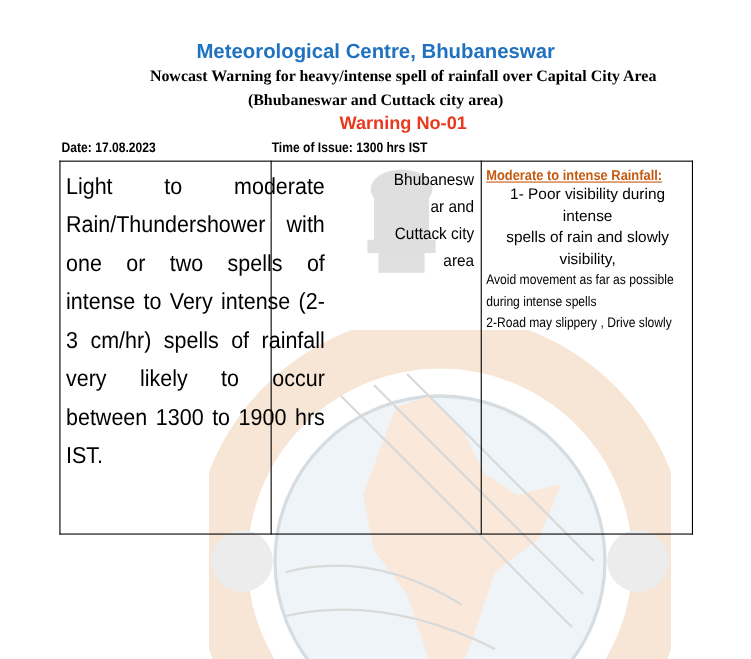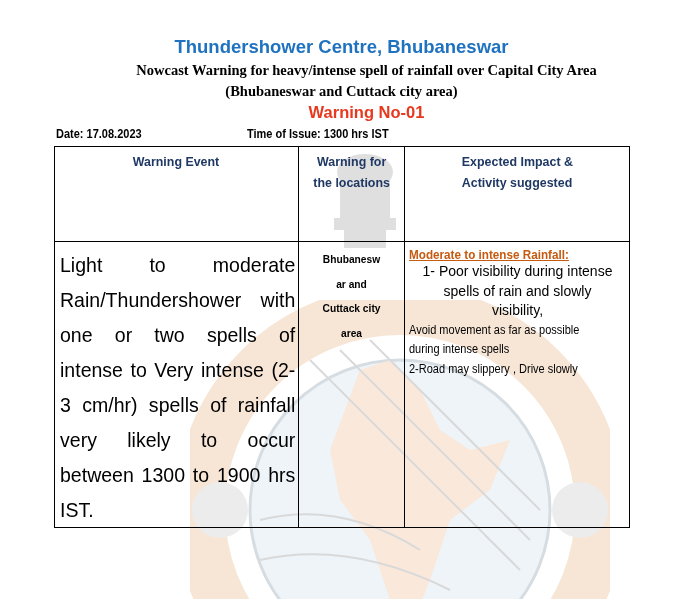--- a/index.html
+++ b/index.html
@@ -34,21 +34,21 @@
     th { font-size: 13.5px; font-weight: bold; color: #1f3864; line-height: 21px; padding-top: 4px !important; text-align: center; height: 90px; }
     th span { display: inline-block; transform: scaleX(0.92); }
     .c1 { width: 243px; }
     .c2 { width: 105px; }
     .c3 { width: 224px; }
     .event {
       font-size: 21px; font-weight: normal; line-height: 35px; text-align: justify;
       padding: 5px 4px 0 5px !important;
     }
     .event div { transform: scaleX(0.93); transform-origin: left; width: 253px; text-align: justify; text-align-last: left; }
-    .loc { font-size: 11px; font-weight: bold; line-height: 24.5px; text-align: center; padding-top: 5px !important; }
+    .loc { font-size: 15px; font-weight: normal; line-height: 24.5px; text-align: right; padding-top: 5px !important; }
     .loc div { transform: scaleX(0.93); }
     .impact { padding: 5px 3px 0 4px !important; }
     .imp-head { font-size: 13px; font-weight: bold; color: #c55a11; text-decoration: underline; transform: scaleX(0.9); transform-origin: left; white-space: nowrap; }
     .imp-big { font-size: 14px; line-height: 19.5px; text-align: center; }
     .imp-small { font-size: 12.5px; line-height: 19.5px; transform: scaleX(0.88); transform-origin: left; white-space: nowrap; }
   </style>
 </head>
 <body>
 
 <svg class="emblem" viewBox="0 0 90 100">
@@ -68,43 +68,30 @@
     <line x1="120" y1="60" x2="330" y2="270"></line>
     <line x1="150" y1="50" x2="340" y2="240"></line>
     <line x1="180" y1="40" x2="350" y2="210"></line>
     <path d="M70 220 Q150 200 230 250"></path>
     <path d="M70 260 Q160 240 260 290"></path>
   </g>
   <circle cx="30" cy="210" r="28" fill="#ececec"></circle>
   <circle cx="390" cy="210" r="28" fill="#ececec"></circle>
 </svg>
 
-<div class="title">Thundershower Centre, Bhubaneswar</div>
+<div class="title">Meteorological Centre, Bhubaneswar</div>
 <div class="sub sub1">Nowcast Warning for heavy/intense spell of rainfall over Capital City Area</div>
 <div class="sub sub2">(Bhubaneswar and Cuttack city area)</div>
 <div class="warnno">Warning No-01</div>
 
 <div class="meta date">Date:  17.08.2023</div>
 <div class="meta issue">Time of Issue: 1300 hrs IST</div>
 
 <table class="warn">
   <tbody>
-      <tr>
-    <th class="c1">
-      <span>Warning Event</span>
-    </th>
-    <th class="c2">
-      <span>Warning for</span><br>
-      <span>the locations</span>
-    </th>
-    <th class="c3">
-      <span>Expected Impact &amp;</span><br>
-      <span>Activity suggested</span>
-    </th>
-  </tr>
   <tr>
     <td class="event">
       <div>Light to moderate Rain/Thundershower with one or two spells of intense to Very intense (2-3 cm/hr) spells of rainfall very likely to occur between 1300 to 1900 hrs IST.</div>
     </td>
     <td class="loc">
       <div>
         <span>Bhubanesw</span><br>
         <span>ar and</span><br>
         <span>Cuttack city</span><br>
         <span>area</span>

